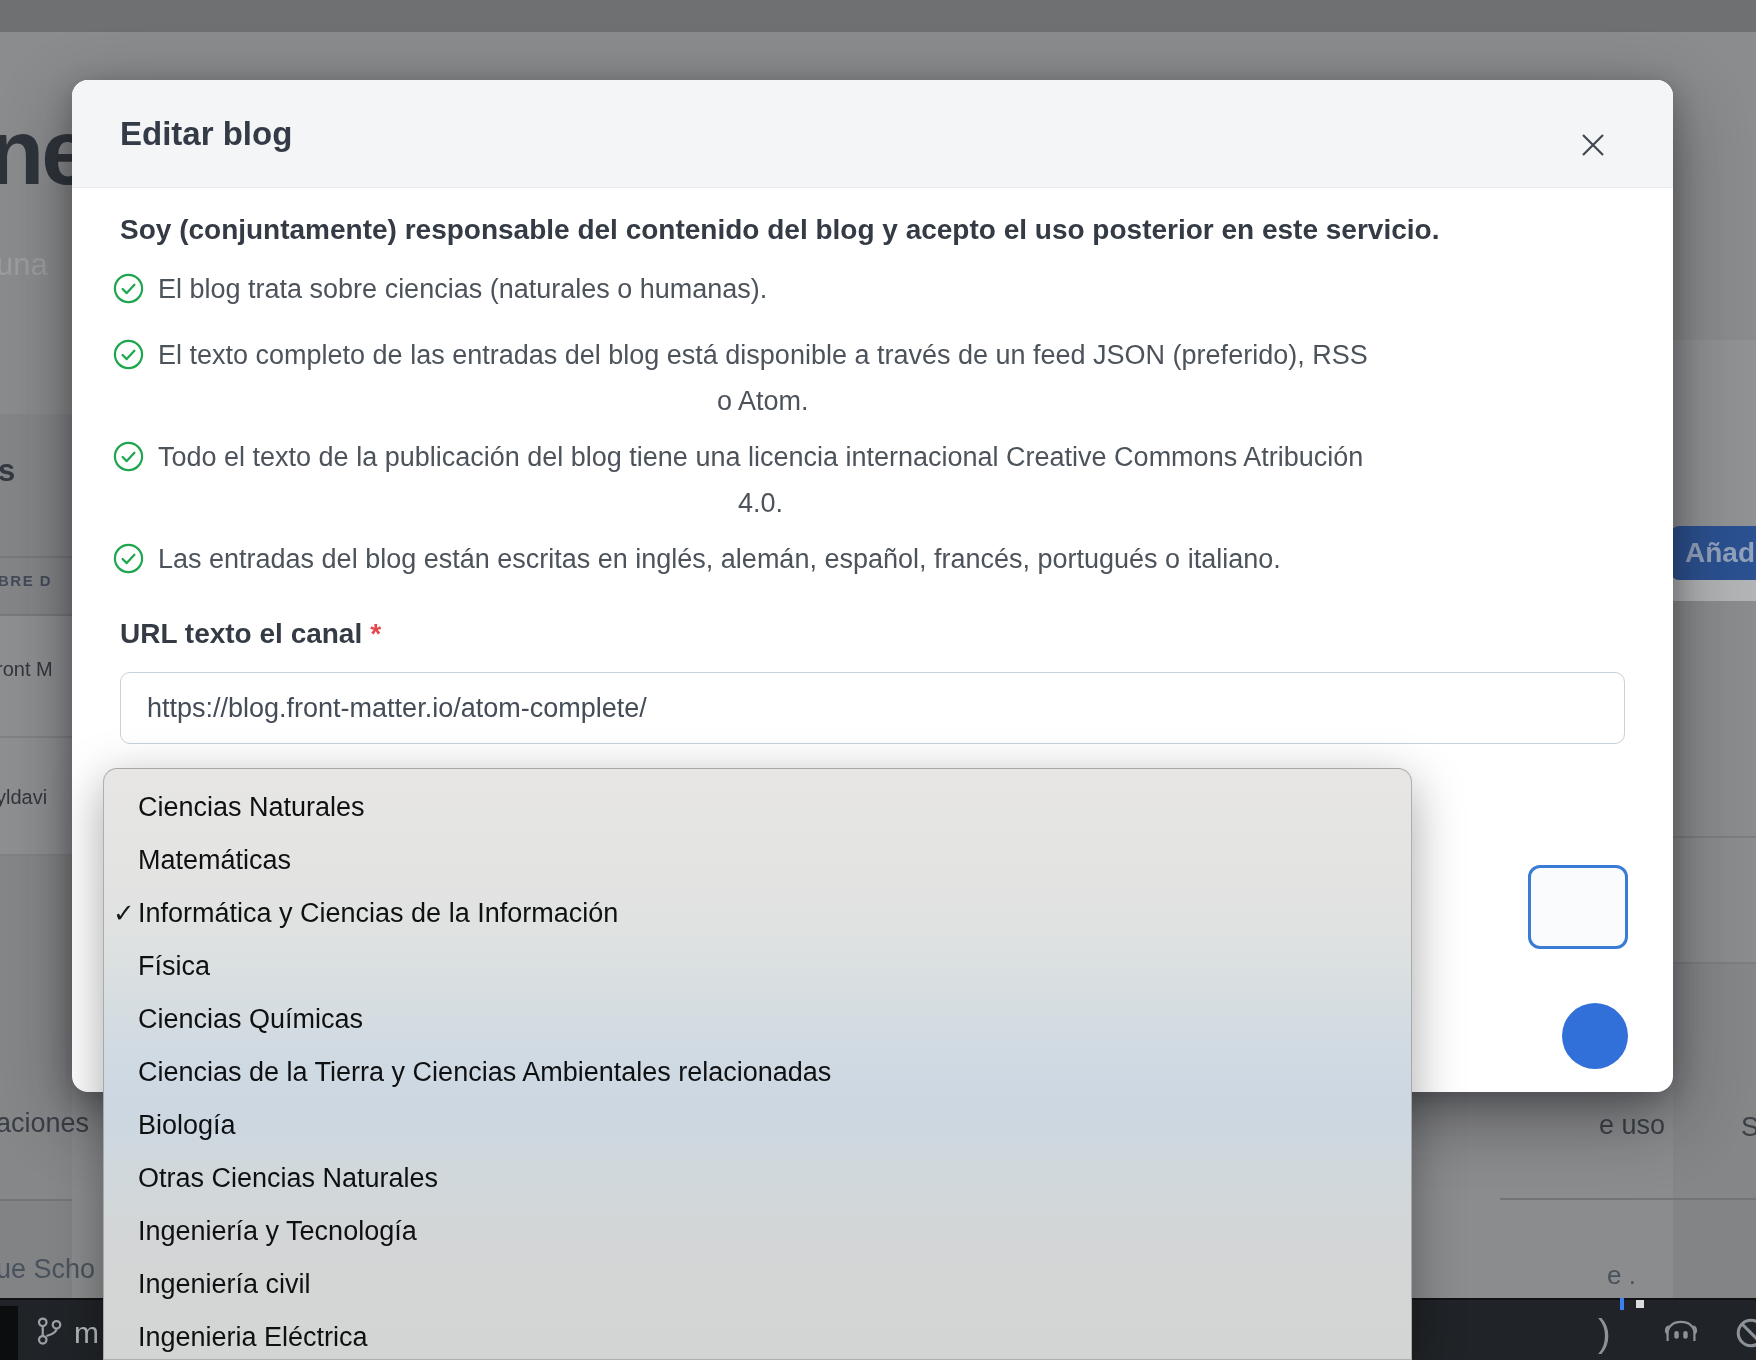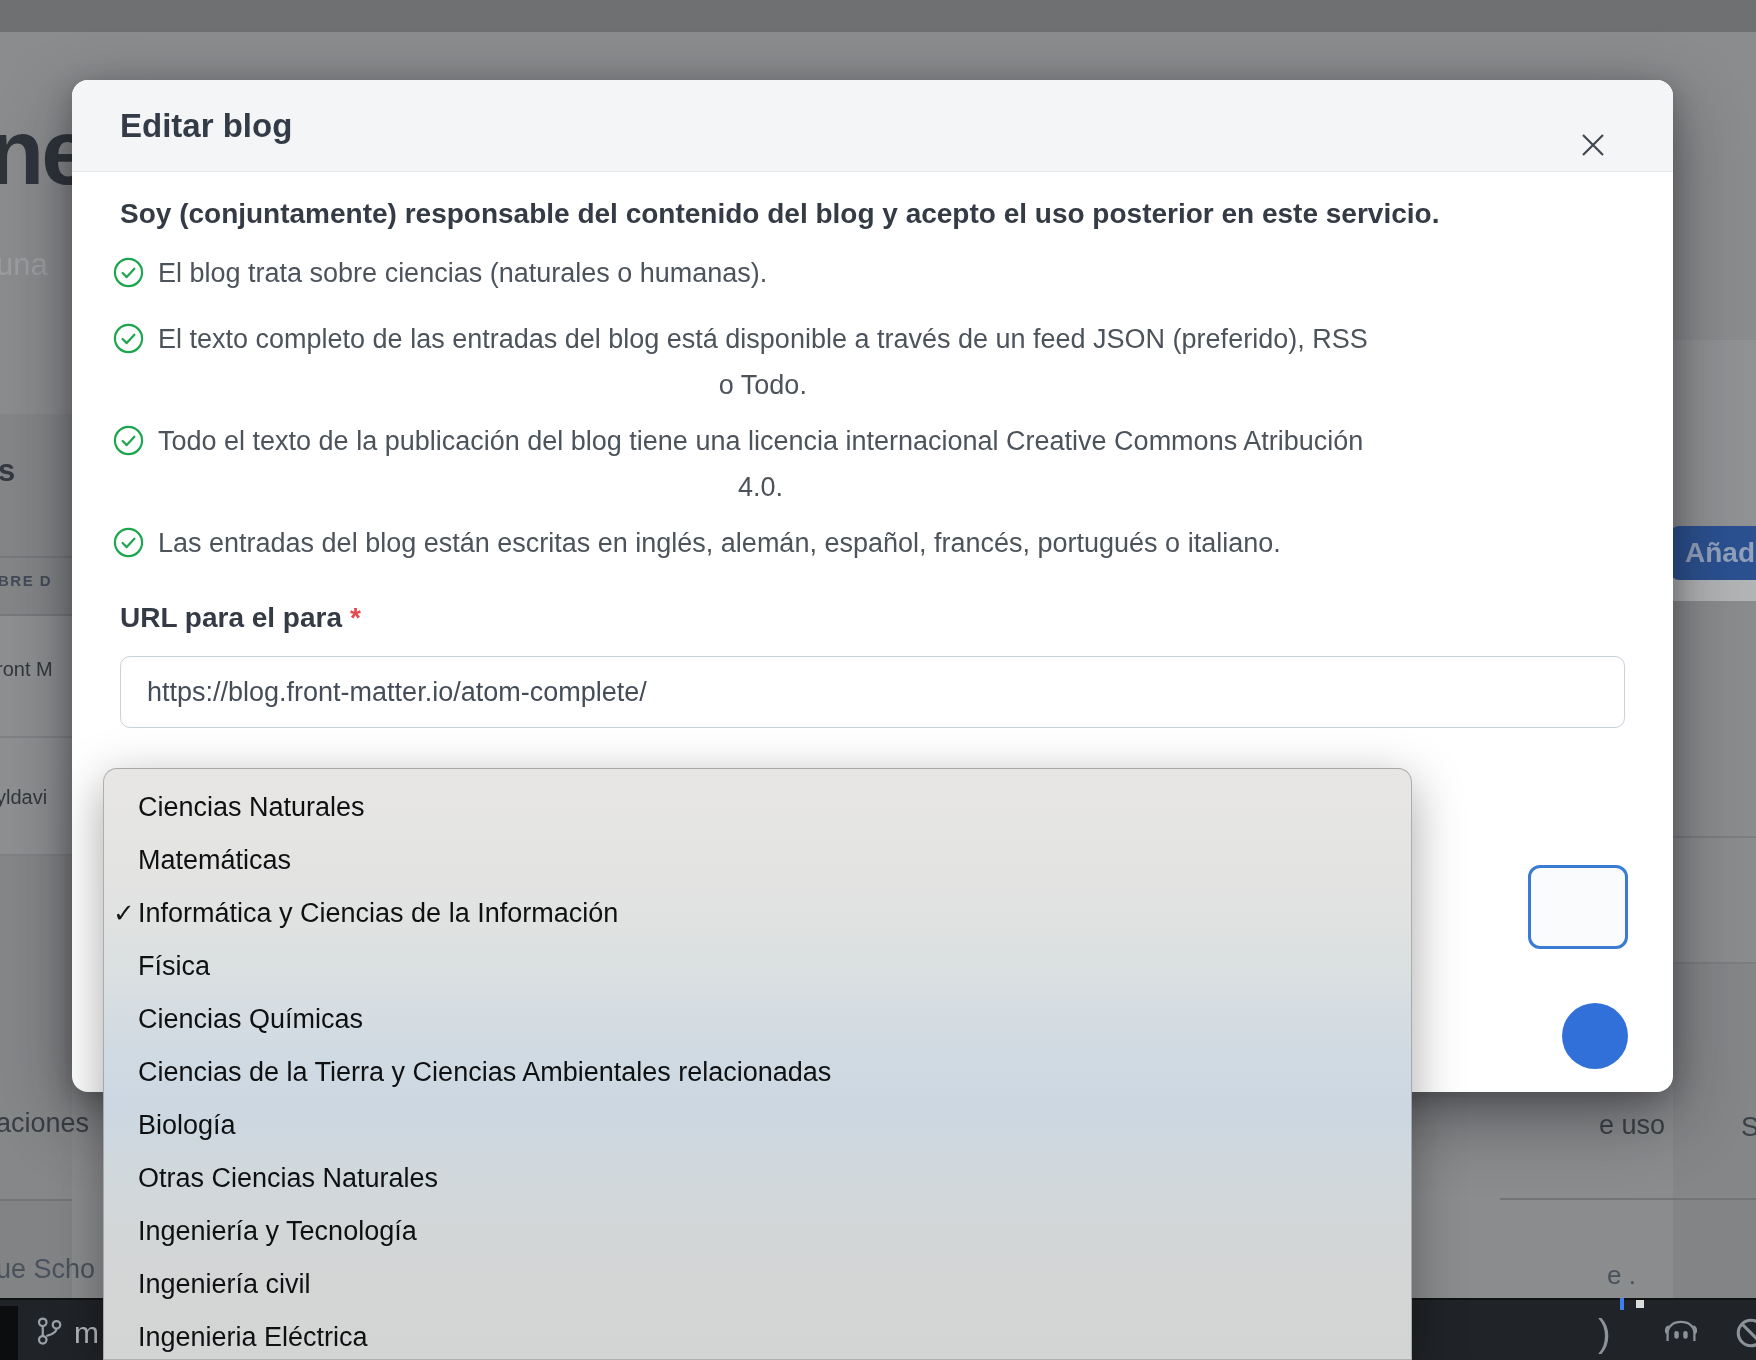--- a/index.html
+++ b/index.html
@@ -37,21 +37,21 @@
   .tick-blue{position:absolute;left:1620px;top:-2px;width:4px;height:12px;background:#3d7ef0;}
   .tick-white{position:absolute;left:1636px;top:0px;width:8px;height:8px;background:#dcdcdc;}
   .paren{position:absolute;left:1598px;top:12px;font-size:38px;color:#8d9298;}
   .icon-right{position:absolute;top:16px;color:#8d9298;}
   .copilot{left:1662px;}
   .blocked{left:1734px;}
 
   
   .modal{position:absolute;left:72px;top:80px;width:1601px;height:1012px;background:#ffffff;
     border-radius:16px;z-index:10;box-shadow:0 24px 70px rgba(18,20,24,.45),0 6px 24px rgba(18,20,24,.25);}
-  .modal-header{height:92px;background:#f4f5f7;border-bottom:1px solid #e7e9ec;
+  .modal-header{height:108px;background:#f4f5f7;border-bottom:1px solid #e7e9ec;
     border-radius:16px 16px 0 0;display:flex;align-items:center;padding:0 48px;box-sizing:border-box;}
   .modal-title{font-size:33px;font-weight:700;color:#333b46;}
   .close-btn{position:absolute;left:1504px;top:48px;width:34px;height:34px;background:none;border:none;
     padding:0;cursor:pointer;color:#3f4750;}
   .modal-body{padding:0 48px;}
   .intro{margin:24px 0 0 0;font-size:28px;font-weight:700;color:#343b45;line-height:1.3;}
   .checklist{list-style:none;margin:18px 0 0 0;padding:0 0 0 0;margin-left:-7px;}
   .checklist li{display:flex;gap:14px;line-height:46px;text-align:center;}
   .checklist li + li{margin-top:10px;}
   .check-icon{flex:0 0 31px;padding-top:7px;}
@@ -174,21 +174,21 @@
           <span class="check-text">El blog trata sobre ciencias (naturales o humanas).</span>
         </li>
         <li>
           <span class="check-icon">
             <svg width="31" height="31" viewBox="0 0 31 31" fill="none" stroke="#1ea64f" stroke-width="2.2" stroke-linecap="round" stroke-linejoin="round">
               <circle cx="15.5" cy="15.5" r="13.6"></circle>
                 <path d="M9.6 16l4.1 4.1 7.7-8.4"></path>
             </svg>
           </span>
           <span class="check-text">El texto completo de las entradas del blog está disponible a través de un feed JSON (preferido), RSS
-o Todo.</span>
+o Atom.</span>
         </li>
         <li>
           <span class="check-icon">
             <svg width="31" height="31" viewBox="0 0 31 31" fill="none" stroke="#1ea64f" stroke-width="2.2" stroke-linecap="round" stroke-linejoin="round">
               <circle cx="15.5" cy="15.5" r="13.6"></circle>
                 <path d="M9.6 16l4.1 4.1 7.7-8.4"></path>
             </svg>
           </span>
           <span class="check-text">Todo el texto de la publicación del blog tiene una licencia internacional Creative Commons Atribución
 4.0.</span>
@@ -198,21 +198,21 @@
             <svg width="31" height="31" viewBox="0 0 31 31" fill="none" stroke="#1ea64f" stroke-width="2.2" stroke-linecap="round" stroke-linejoin="round">
               <circle cx="15.5" cy="15.5" r="13.6"></circle>
                 <path d="M9.6 16l4.1 4.1 7.7-8.4"></path>
             </svg>
           </span>
           <span class="check-text">Las entradas del blog están escritas en inglés, alemán, español, francés, portugués o italiano.</span>
         </li>
       </ul>
 
       <div class="url-label">
-        <span>URL para el para</span><span class="req">*</span>
+        <span>URL texto el canal</span><span class="req">*</span>
       </div>
       <input class="url-input" type="text" value="https://blog.front-matter.io/atom-complete/" style="">
     </div>
 
     <div class="focus-ring"></div>
     <button class="submit-circle" aria-label="save"></button>
   </div>
 
   <div class="dropdown">
     <ul>

